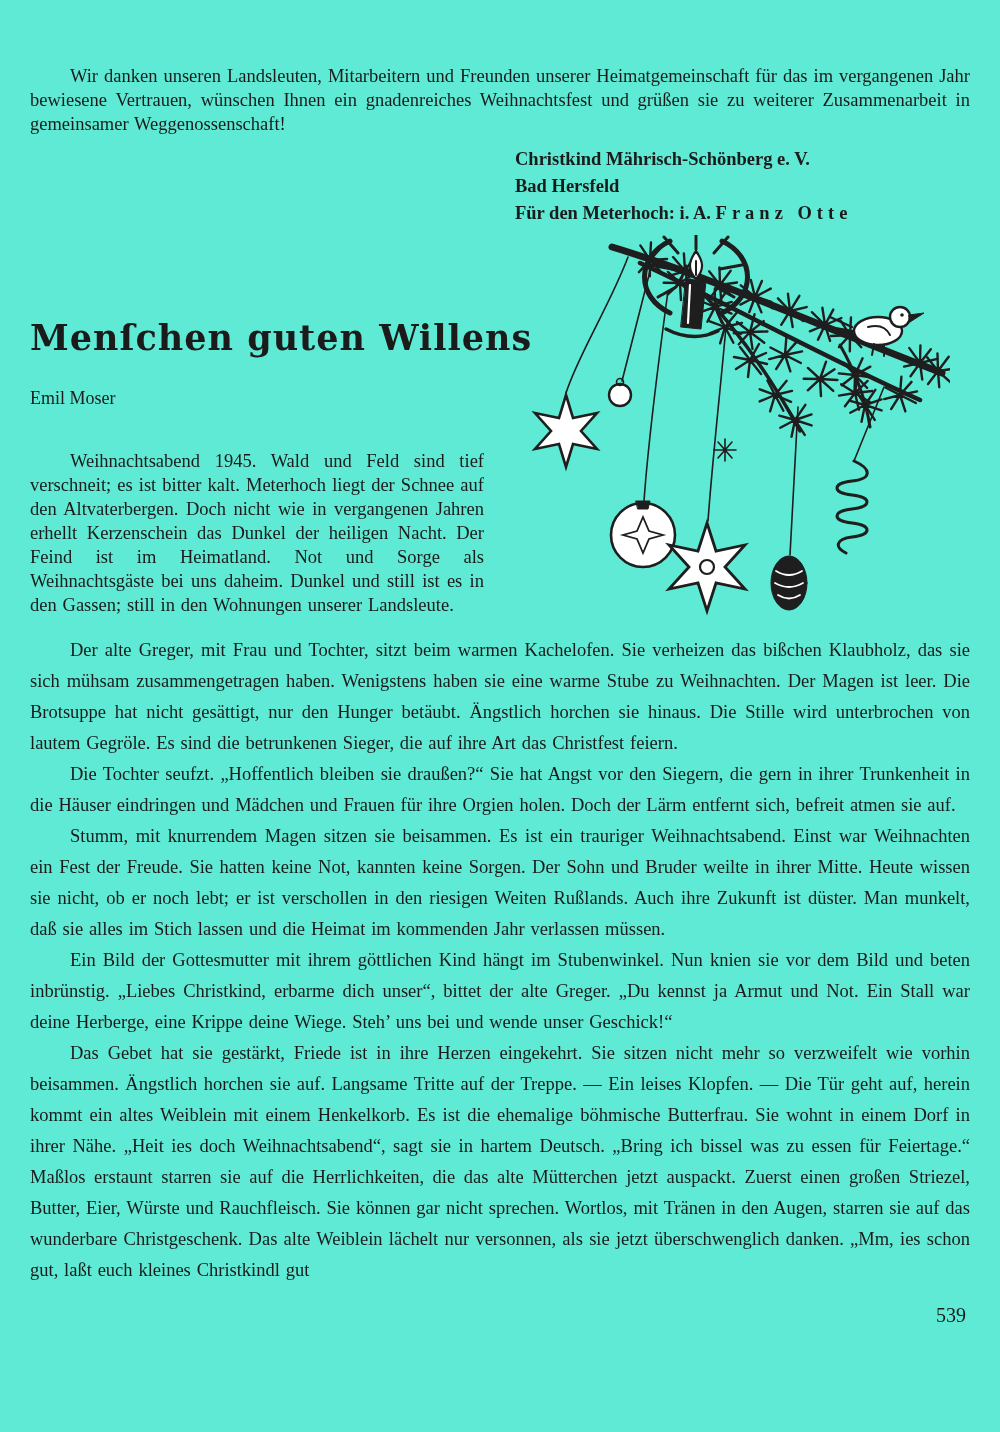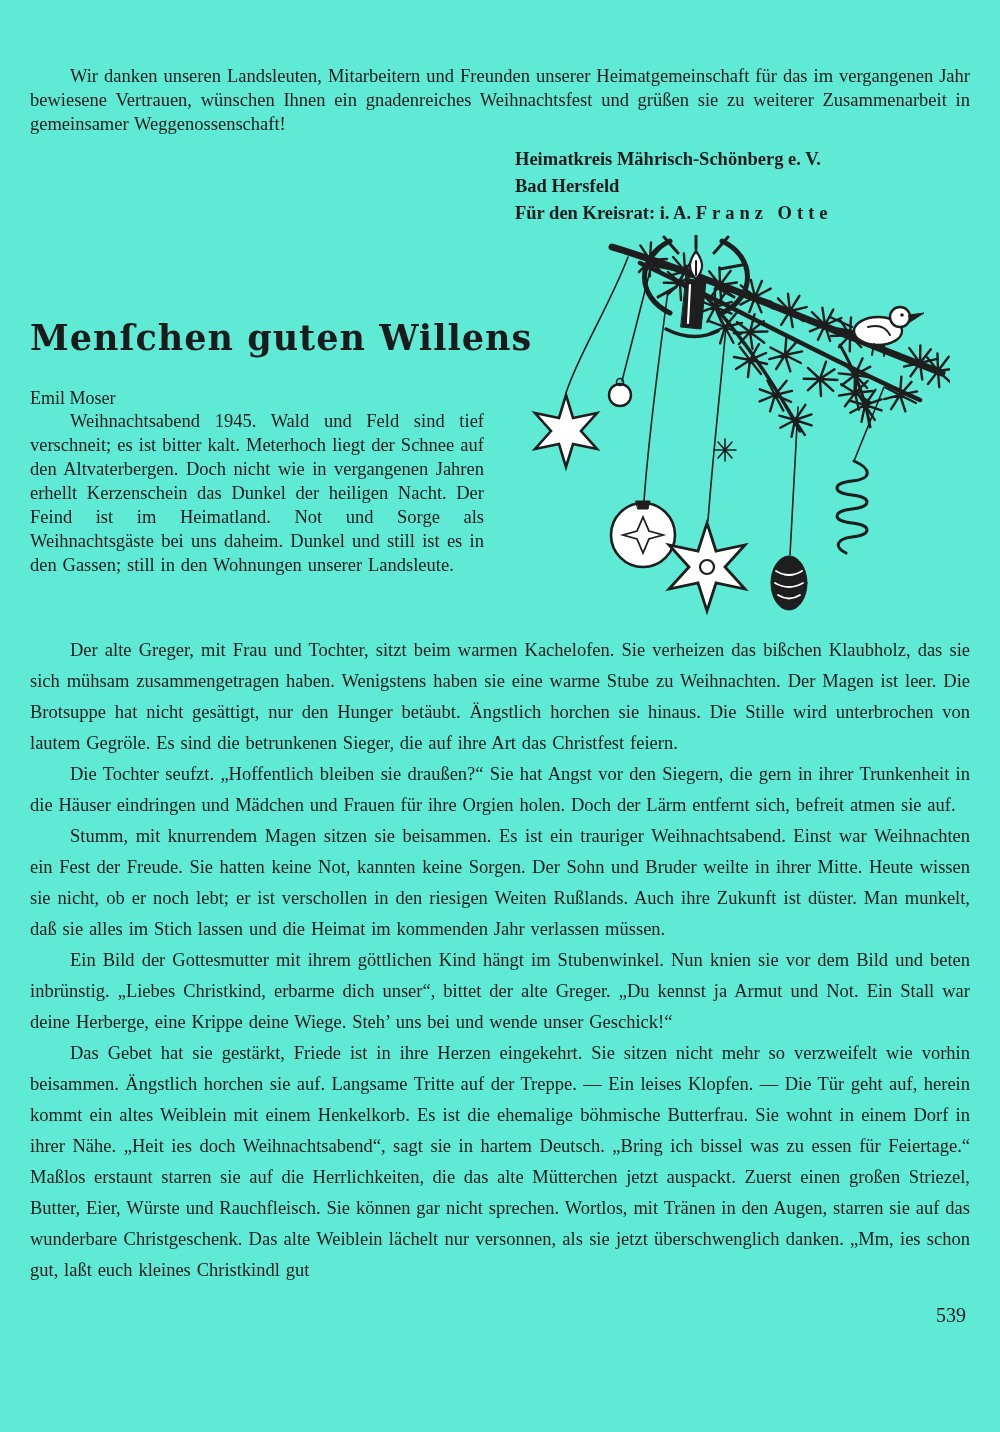--- a/index.html
+++ b/index.html
@@ -22,39 +22,39 @@
   .sig-name { letter-spacing: 5px; margin-left: 0; }
   .lead-row { display: flex; margin-top: 26px; }
   .lead-left { width: 470px; flex: none; padding-right: 16px; }
   .lead-right { flex: 1; margin-top: -18px; }
   .title {
     font-family: "DejaVu Serif", serif; font-weight: bold;
     font-size: 35px; letter-spacing: 1px; white-space: nowrap;
     margin: 64px 0 0 0;
   }
   .byline { font-size: 18px; margin-top: 30px; }
-  .lead-para { }
+  .lead-para { margin-top: 40px; }
   .pagenum {
     position: absolute; top: 1304px; right: 34px;
     font-size: 20px; font-weight: normal;
   }
   svg { display: block; }
 </style>
 </head>
 <body>
 
 <div class="page">
 
   <p class="para">Wir danken unseren Landsleuten, Mitarbeitern und Freunden unserer Heimatgemeinschaft für das im vergangenen Jahr bewiesene Vertrauen, wünschen Ihnen ein gnadenreiches Weihnachtsfest und grüßen sie zu weiterer Zusammenarbeit in gemeinsamer Weggenossenschaft!</p>
 
   <div class="signature">
-    <div>Heimatkreis Mährisch-Schönberg e. V.</div>
+    <div>Christkind Mährisch-Schönberg e. V.</div>
     <div>Bad Hersfeld</div>
     <div>
-      <span>Für den Kreisrat: i. A.</span>
+      <span>Für den Meterhoch: i. A.</span>
       <span class="sig-name">Franz Otte</span>
     </div>
   </div>
 
   <div class="lead-row">
     <div class="lead-left">
       <h1 class="title">Menſchen guten Willens</h1>
       <div class="byline">Emil Moser</div>
       <p class="para lead-para">Weihnachtsabend 1945. Wald und Feld sind tief verschneit; es ist bitter kalt. Meterhoch liegt der Schnee auf den Altvaterbergen. Doch nicht wie in vergangenen Jahren erhellt Kerzenschein das Dunkel der heiligen Nacht. Der Feind ist im Heimatland. Not und Sorge als Weihnachtsgäste bei uns daheim. Dunkel und still ist es in den Gassen; still in den Wohnungen unserer Landsleute.</p>
     </div>

